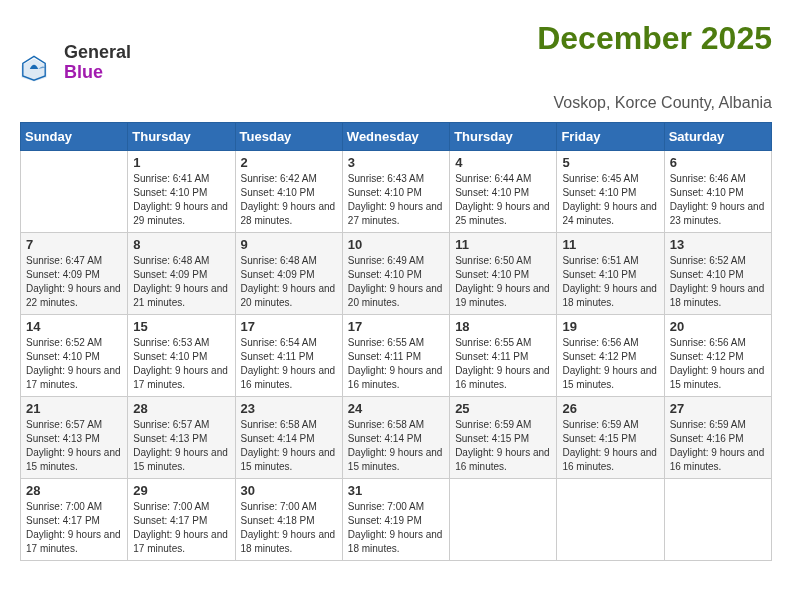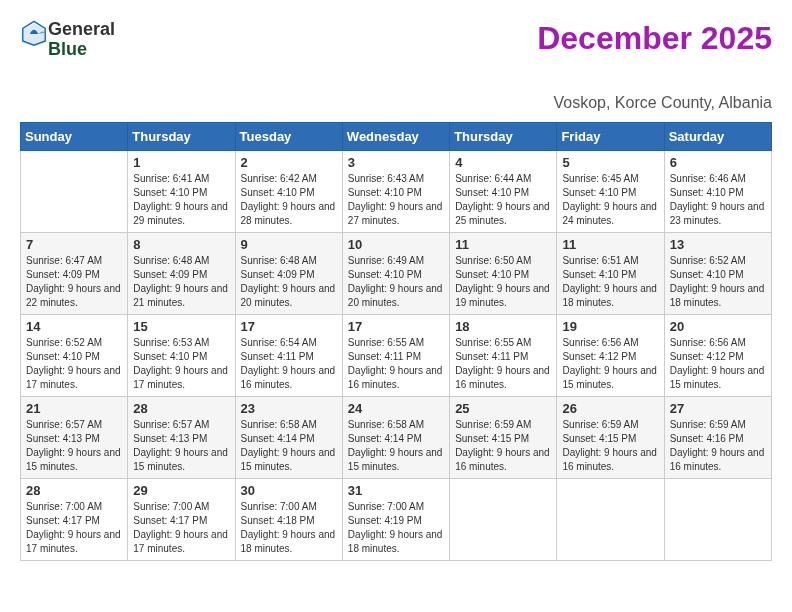--- a/index.html
+++ b/index.html
@@ -11,41 +11,42 @@
       padding: 20px;
     }
     .header-section {
       display: flex;
       justify-content: space-between;
       align-items: flex-start;
       margin-bottom: 10px;
     }
     .logo {
       display: flex;
-      align-items: flex-start;
-      gap: 0;
+      align-items: flex-end;
+      gap: 16px;
+      margin-top: 23px;
     }
     .logo-text {
       font-size: 18px;
       font-weight: bold;
       line-height: 1.1;
     }
     .logo-general { color: #333; }
-    .logo-blue { color: #14532d; }
+    .logo-blue { color: #a21caf; }
     .logo-icon {
       width: 28px;
       height: 28px;
     }
     .title-section {
       text-align: right;
     }
     .month-title {
       font-size: 32px;
       font-weight: bold;
-      color: #a21caf;
+      color: #4d7c0f;
     }
     .subtitle {
       font-size: 16px;
       color: #555;
       margin-top: 37px;
     }
     .calendar {
       width: 100%;
       border-collapse: collapse;
       border: 1px solid #ccc;

